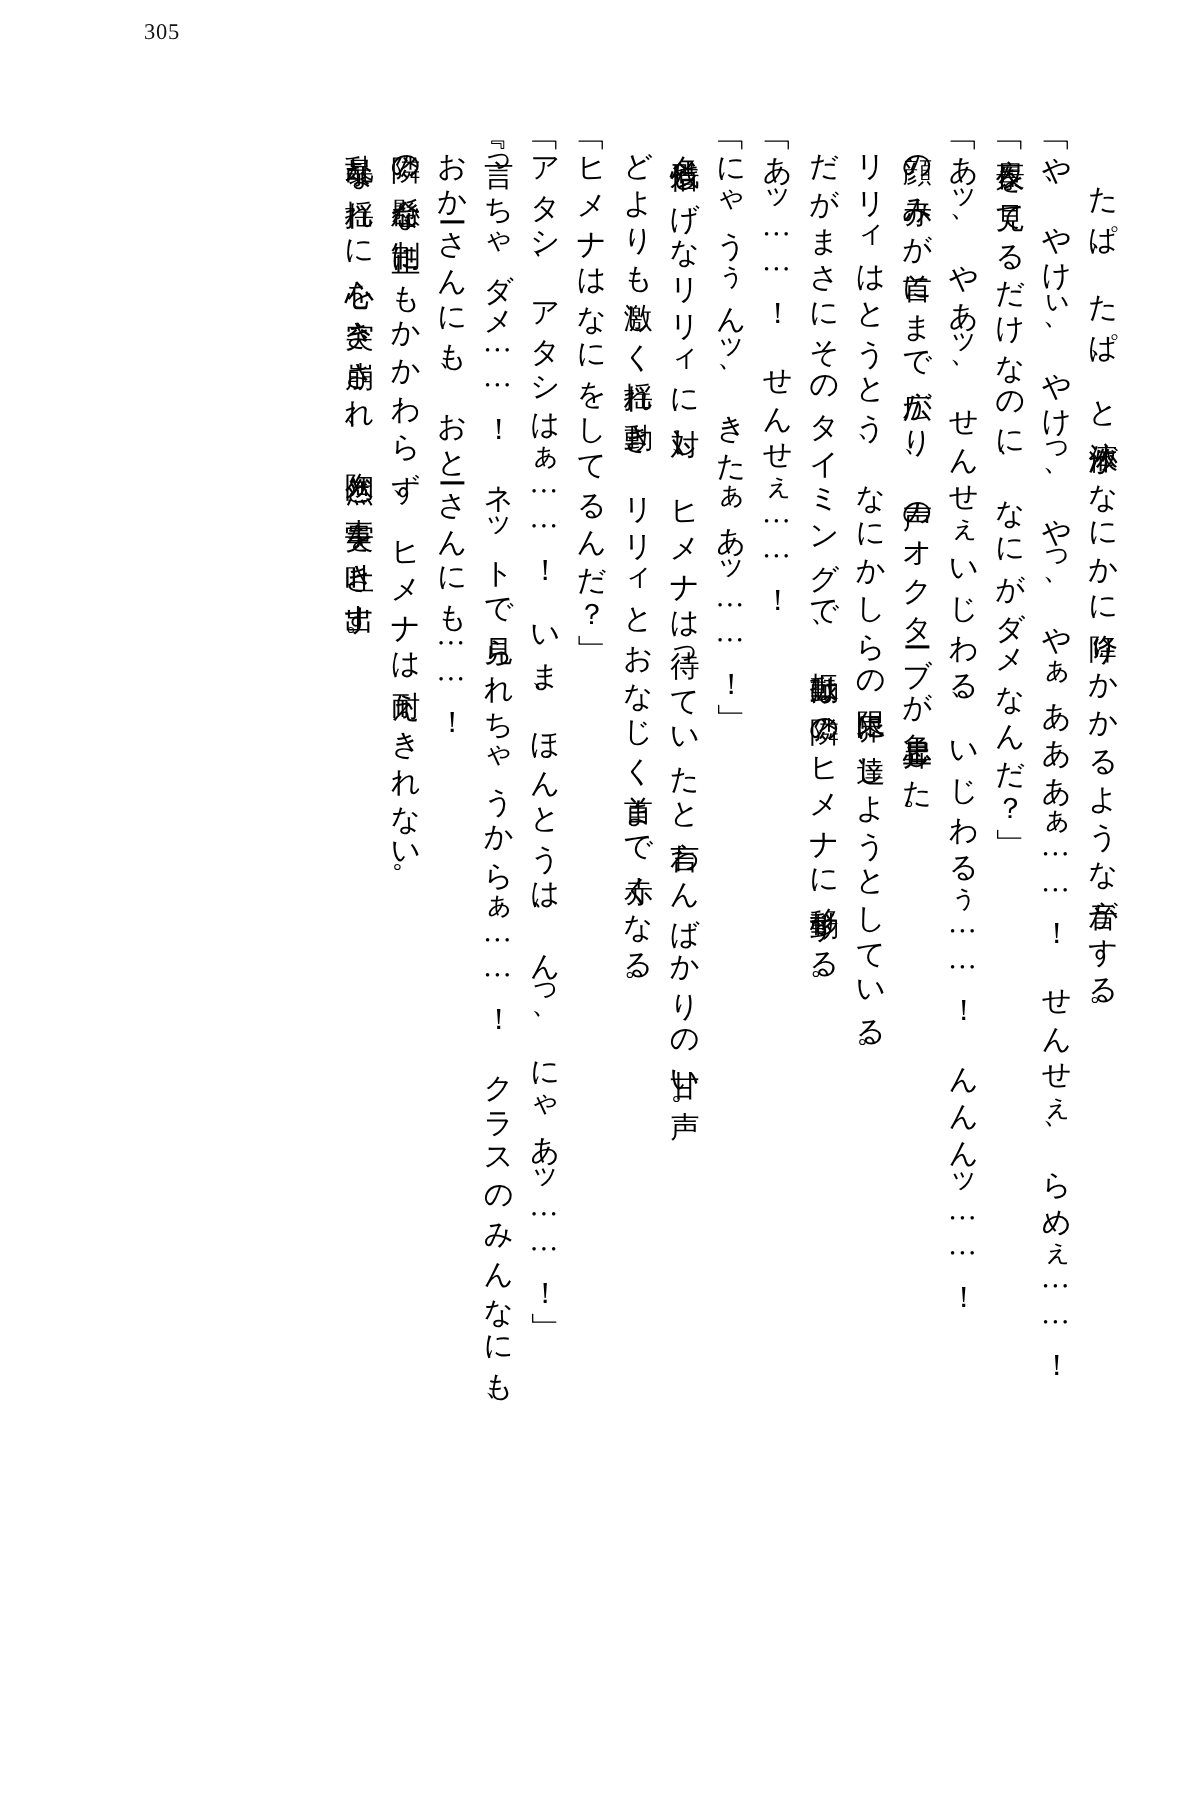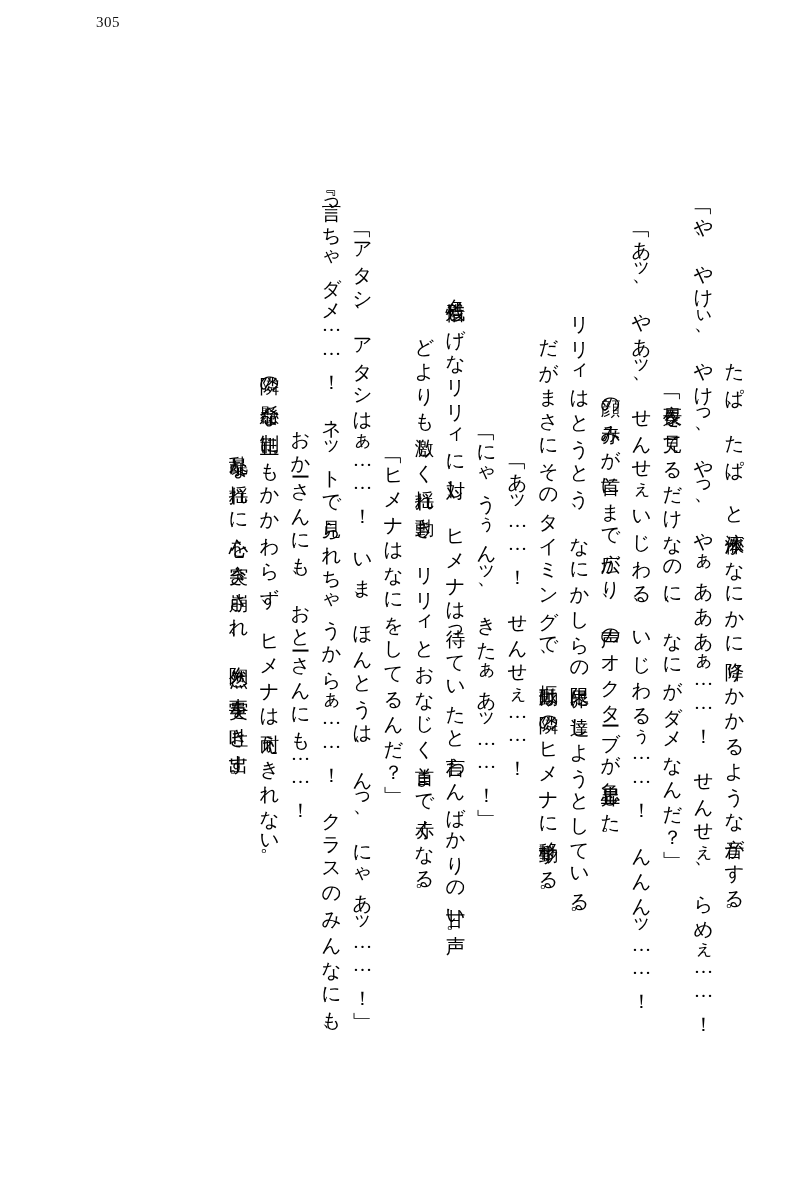--- a/index.html
+++ b/index.html
@@ -8,21 +8,20 @@
     background: #ffffff;
   }
   #page {
     position: relative;
     width: 800px;
     height: 1200px;
     background: #ffffff;
     overflow: hidden;
     font-family: "Liberation Serif", "DejaVu Serif", serif;
     color: #000000;
-    text-align: center;
   }
   #page-number {
     position: absolute;
     top: 14px;
     left: 96px;
     font-size: 15px;
     letter-spacing: 0.5px;
     font-family: "Liberation Serif", serif;
     color: #111;
   }

